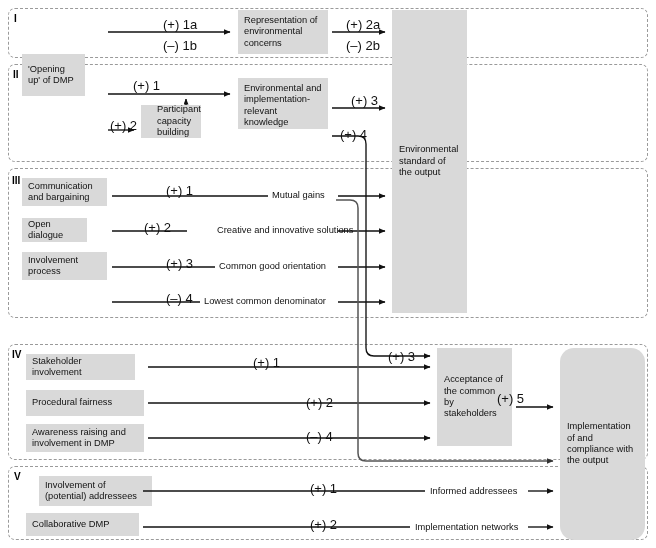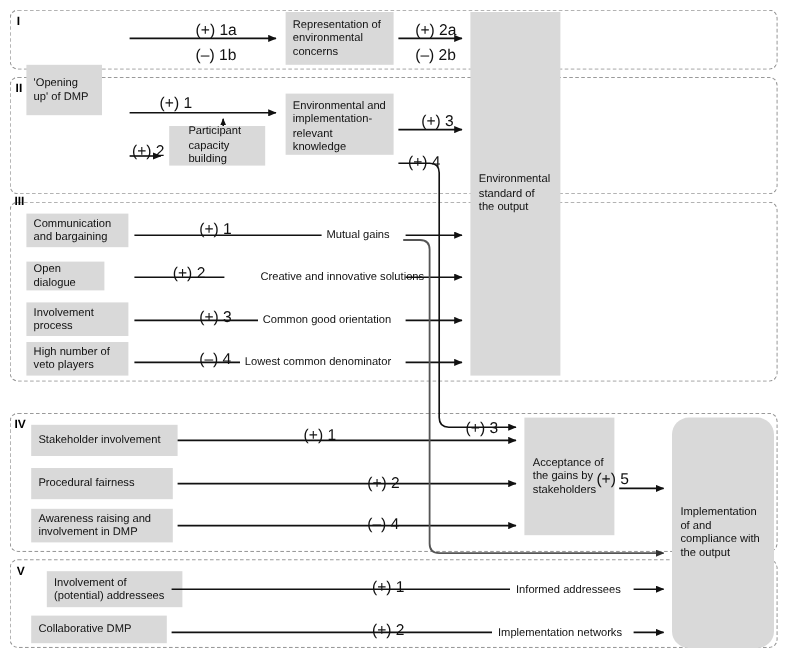--- a/index.html
+++ b/index.html
@@ -20,44 +20,43 @@
 <div id="canvas">
 
   <div class="section" style="left:8px;top:8px;width:640px;height:50px;"></div>
   <div class="section" style="left:8px;top:64px;width:640px;height:98px;"></div>
   <div class="section" style="left:8px;top:168px;width:640px;height:150px;"></div>
   <div class="section" style="left:8px;top:344px;width:640px;height:116px;"></div>
   <div class="section" style="left:8px;top:466px;width:640px;height:74px;"></div>
 
   <div class="sec-label" style="left:14px;top:14px;">I</div>
   <div class="sec-label" style="left:13px;top:70px;">II</div>
-  <div class="sec-label" style="left:12px;top:164px;">III</div>
+  <div class="sec-label" style="left:12px;top:176px;">III</div>
   <div class="sec-label" style="left:12px;top:350px;">IV</div>
   <div class="sec-label" style="left:14px;top:472px;">V</div>
 
   <div class="node c" style="left:22px;top:12px;width:63px;height:42px;margin-top:42px;">'Opening up' of DMP</div>
   <div class="node" style="left:238px;top:10px;width:90px;height:44px;padding-top:5px;">Representation of environmental concerns</div>
 
-  <div class="node c" style="left:141px;top:105px;width:80px;height:33px;padding-left:16px;">Participant capacity building</div>
+  <div class="node c" style="left:141px;top:105px;width:60px;height:33px;padding-left:16px;">Participant capacity building</div>
   <div class="node" style="left:238px;top:78px;width:90px;height:51px;padding-top:5px;">Environmental and implementation-relevant knowledge</div>
 
   <div class="node c" style="left:22px;top:178px;width:85px;height:28px;">Communication and bargaining</div>
   <div class="node c" style="left:22px;top:218px;width:65px;height:24px;">Open dialogue</div>
   <div class="node c" style="left:22px;top:252px;width:85px;height:28px;">Involvement process</div>
-  <div class="node c" style="left:22px;top:285px;width:85px;height:28px;">High number of veto players</div>
 
-  <div class="node c" style="left:26px;top:354px;width:122px;height:26px;">Stakeholder involvement</div>
+  <div class="node c" style="left:26px;top:354px;width:109px;height:26px;">Stakeholder involvement</div>
   <div class="node c" style="left:26px;top:390px;width:118px;height:26px;">Procedural fairness</div>
   <div class="node c" style="left:26px;top:424px;width:118px;height:28px;">Awareness raising and involvement in DMP</div>
 
   <div class="node c" style="left:26px;top:476px;width:113px;height:30px;margin-left:13px;">Involvement of (potential) addressees</div>
   <div class="node c" style="left:26px;top:513px;width:113px;height:23px;">Collaborative DMP</div>
 
   <div class="node" style="left:392px;top:10px;width:75px;height:303px;padding:0 7px;display:flex;align-items:center;">Environmental standard of the output</div>
-  <div class="node" style="left:437px;top:348px;width:75px;height:98px;padding:0 7px;display:flex;align-items:center;">Acceptance of the gains by stakeholders</div>
+  <div class="node" style="left:437px;top:348px;width:75px;height:98px;padding:0 7px;display:flex;align-items:center;">Acceptance of the common by stakeholders</div>
   <div class="node" style="left:560px;top:348px;width:85px;height:192px;padding:0 7px;display:flex;align-items:center;border-radius:14px;">Implementation of and compliance with the output</div>
 
   <div class="edge-label" style="left:163px;top:18px;">(+) 1a</div>
   <div class="edge-label" style="left:163px;top:39px;">(–) 1b</div>
   <div class="edge-label" style="left:346px;top:18px;">(+) 2a</div>
   <div class="edge-label" style="left:346px;top:39px;">(–) 2b</div>
 
   <div class="edge-label" style="left:133px;top:79px;">(+) 1</div>
   <div class="edge-label" style="left:110px;top:119px;">(+) 2</div>
   <div class="edge-label" style="left:351px;top:94px;">(+) 3</div>

